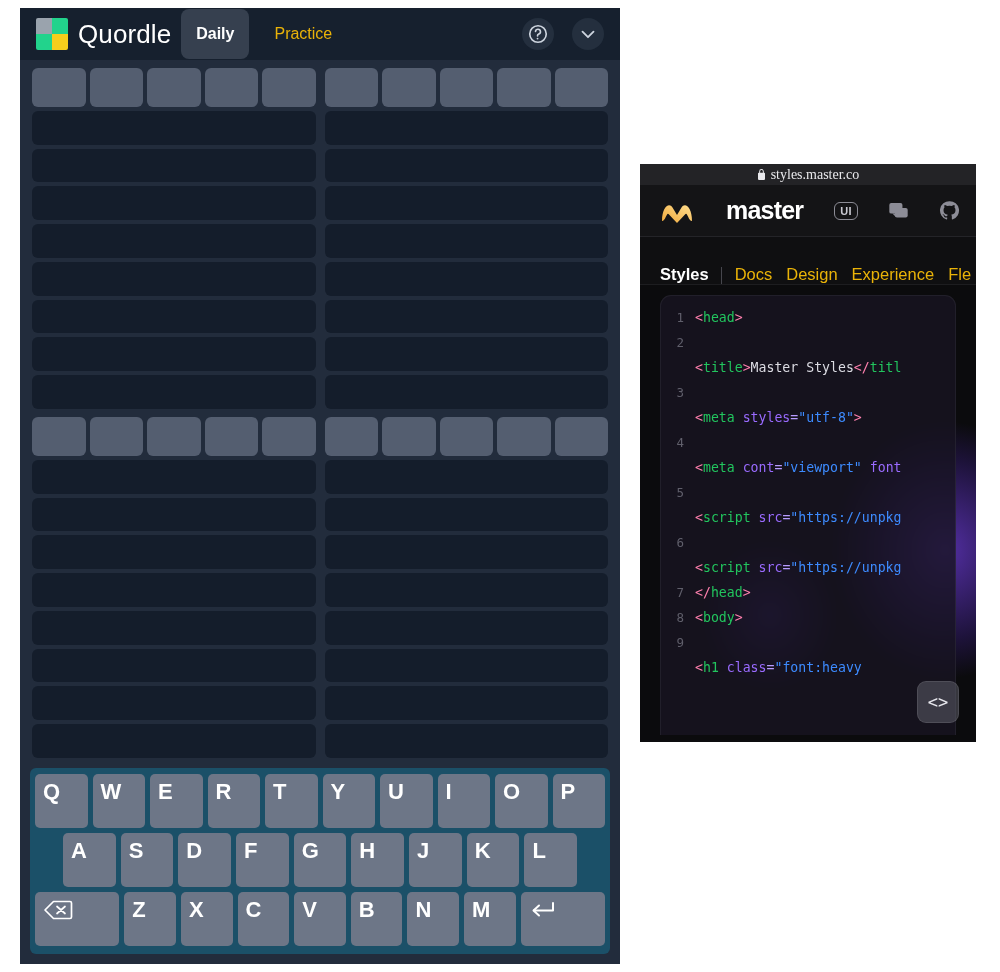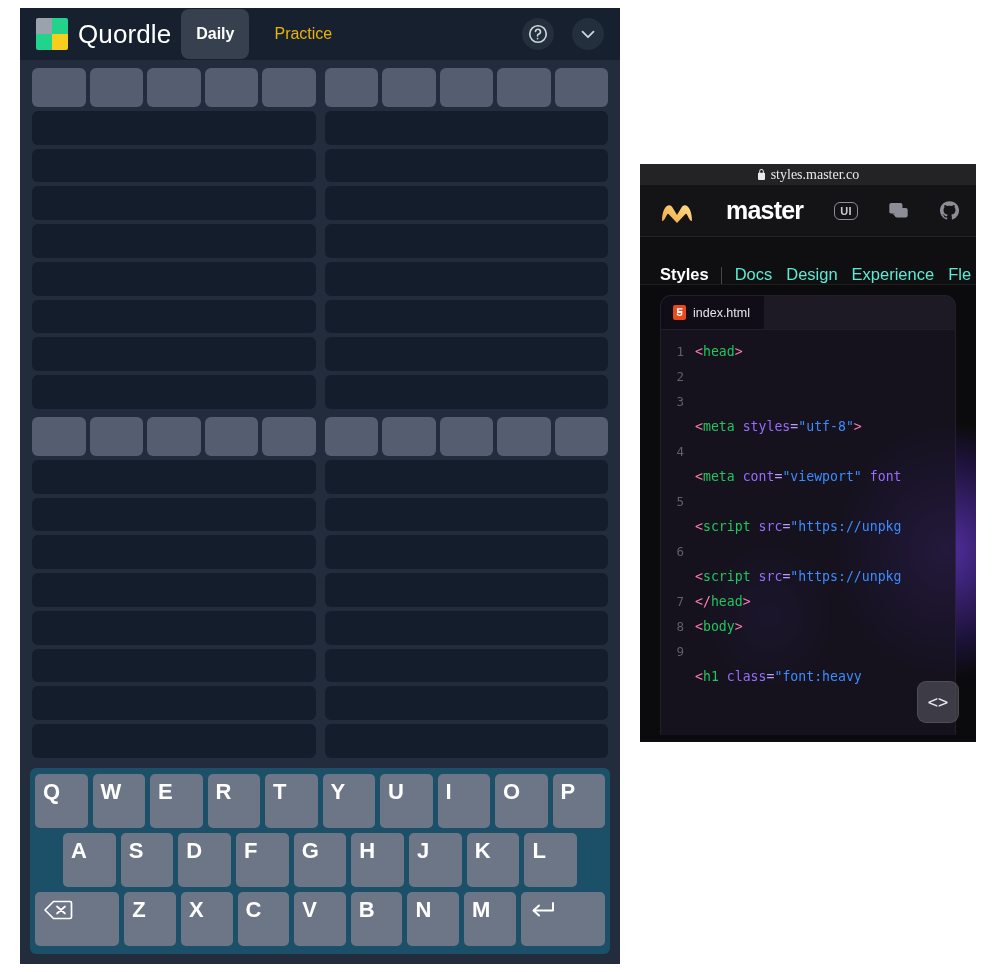--- a/index.html
+++ b/index.html
@@ -160,21 +160,21 @@
   .b-navicon { display: block; cursor: pointer; flex: 0 0 auto; }
   .b-tabs {
     height: 48px;
     background: #0f0f11;
     display: flex; align-items: flex-end;
     padding: 0 0 0 20px; gap: 0;
     border-bottom: 1px solid #1d1d20;
     white-space: nowrap;
   }
   .b-tab {
-    color: #5eead4; font-size: 16.5px;
+    color: #eab308; font-size: 16.5px;
     padding: 0 14px 0 0; cursor: pointer;
     font-family: "Liberation Sans", sans-serif;
   }
   .b-tab.active { color: #ffffff; font-weight: 700; padding-right: 12px; }
   .b-tabdiv {
     width: 1px; height: 17px; background: #46464d;
     margin: 0 13px 0 0; flex: 0 0 auto;
   }
 
   .b-content {
@@ -458,41 +458,35 @@
       <span class="b-tab">Design</span>
       <span class="b-tab">Experience</span>
       <span class="b-tab">Fle</span>
     </div>
 
     <div class="b-content">
       <div class="b-glow"></div>
       <div class="b-glow2"></div>
 
       <div class="b-editor">
-        <div class="e-tabstrip">
-          <div class="e-tab">
-            <svg class="html5-icon" width="13" height="15" viewBox="0 0 14 16">
-              <rect x="0" y="0" width="14" height="16" rx="2.2" fill="#e8491f"></rect>
-              <path d="M4.2 3.4h6v1.5H6.1v1.5h4.1l-.4 4.6L7 11.9l-2.8-.9-.18-2h1.5l.1 1 1.4.45 1.45-.45.13-1.55H4.35z" fill="#fff"></path>
-            </svg>
-            <span>index.html</span>
-          </div>
-          <div class="e-tab-rest"></div>
-        </div>
 
         <div class="e-code" id="code-area">
             <div class="e-line">
               <span class="e-ln">1</span>
               <span class="e-src"><span class="tok-punct">&lt;</span><span class="tok-tag">head</span><span class="tok-punct">&gt;</span></span>
             </div>
             <div class="e-line">
               <span class="e-ln">2</span>
               <span class="e-src"></span>
             </div>
             <div class="e-line">
+              <span class="e-ln"></span>
+              <span class="e-src"><span class="tok-punct">&lt;</span><span class="tok-tag">title</span><span class="tok-punct">&gt;</span><span class="tok-text">Master Styles</span><span class="tok-punct">&lt;/</span><span class="tok-tag">titl</span></span>
+            </div>
+            <div class="e-line">
               <span class="e-ln">3</span>
               <span class="e-src"></span>
             </div>
             <div class="e-line">
               <span class="e-ln"></span>
               <span class="e-src"><span class="tok-punct">&lt;</span><span class="tok-tag">meta</span><span class="tok-text"> </span><span class="tok-attr">styles</span><span class="tok-eq">=</span><span class="tok-str">"utf-8"</span><span class="tok-punct">&gt;</span></span>
             </div>
             <div class="e-line">
               <span class="e-ln">4</span>
               <span class="e-src"></span>

